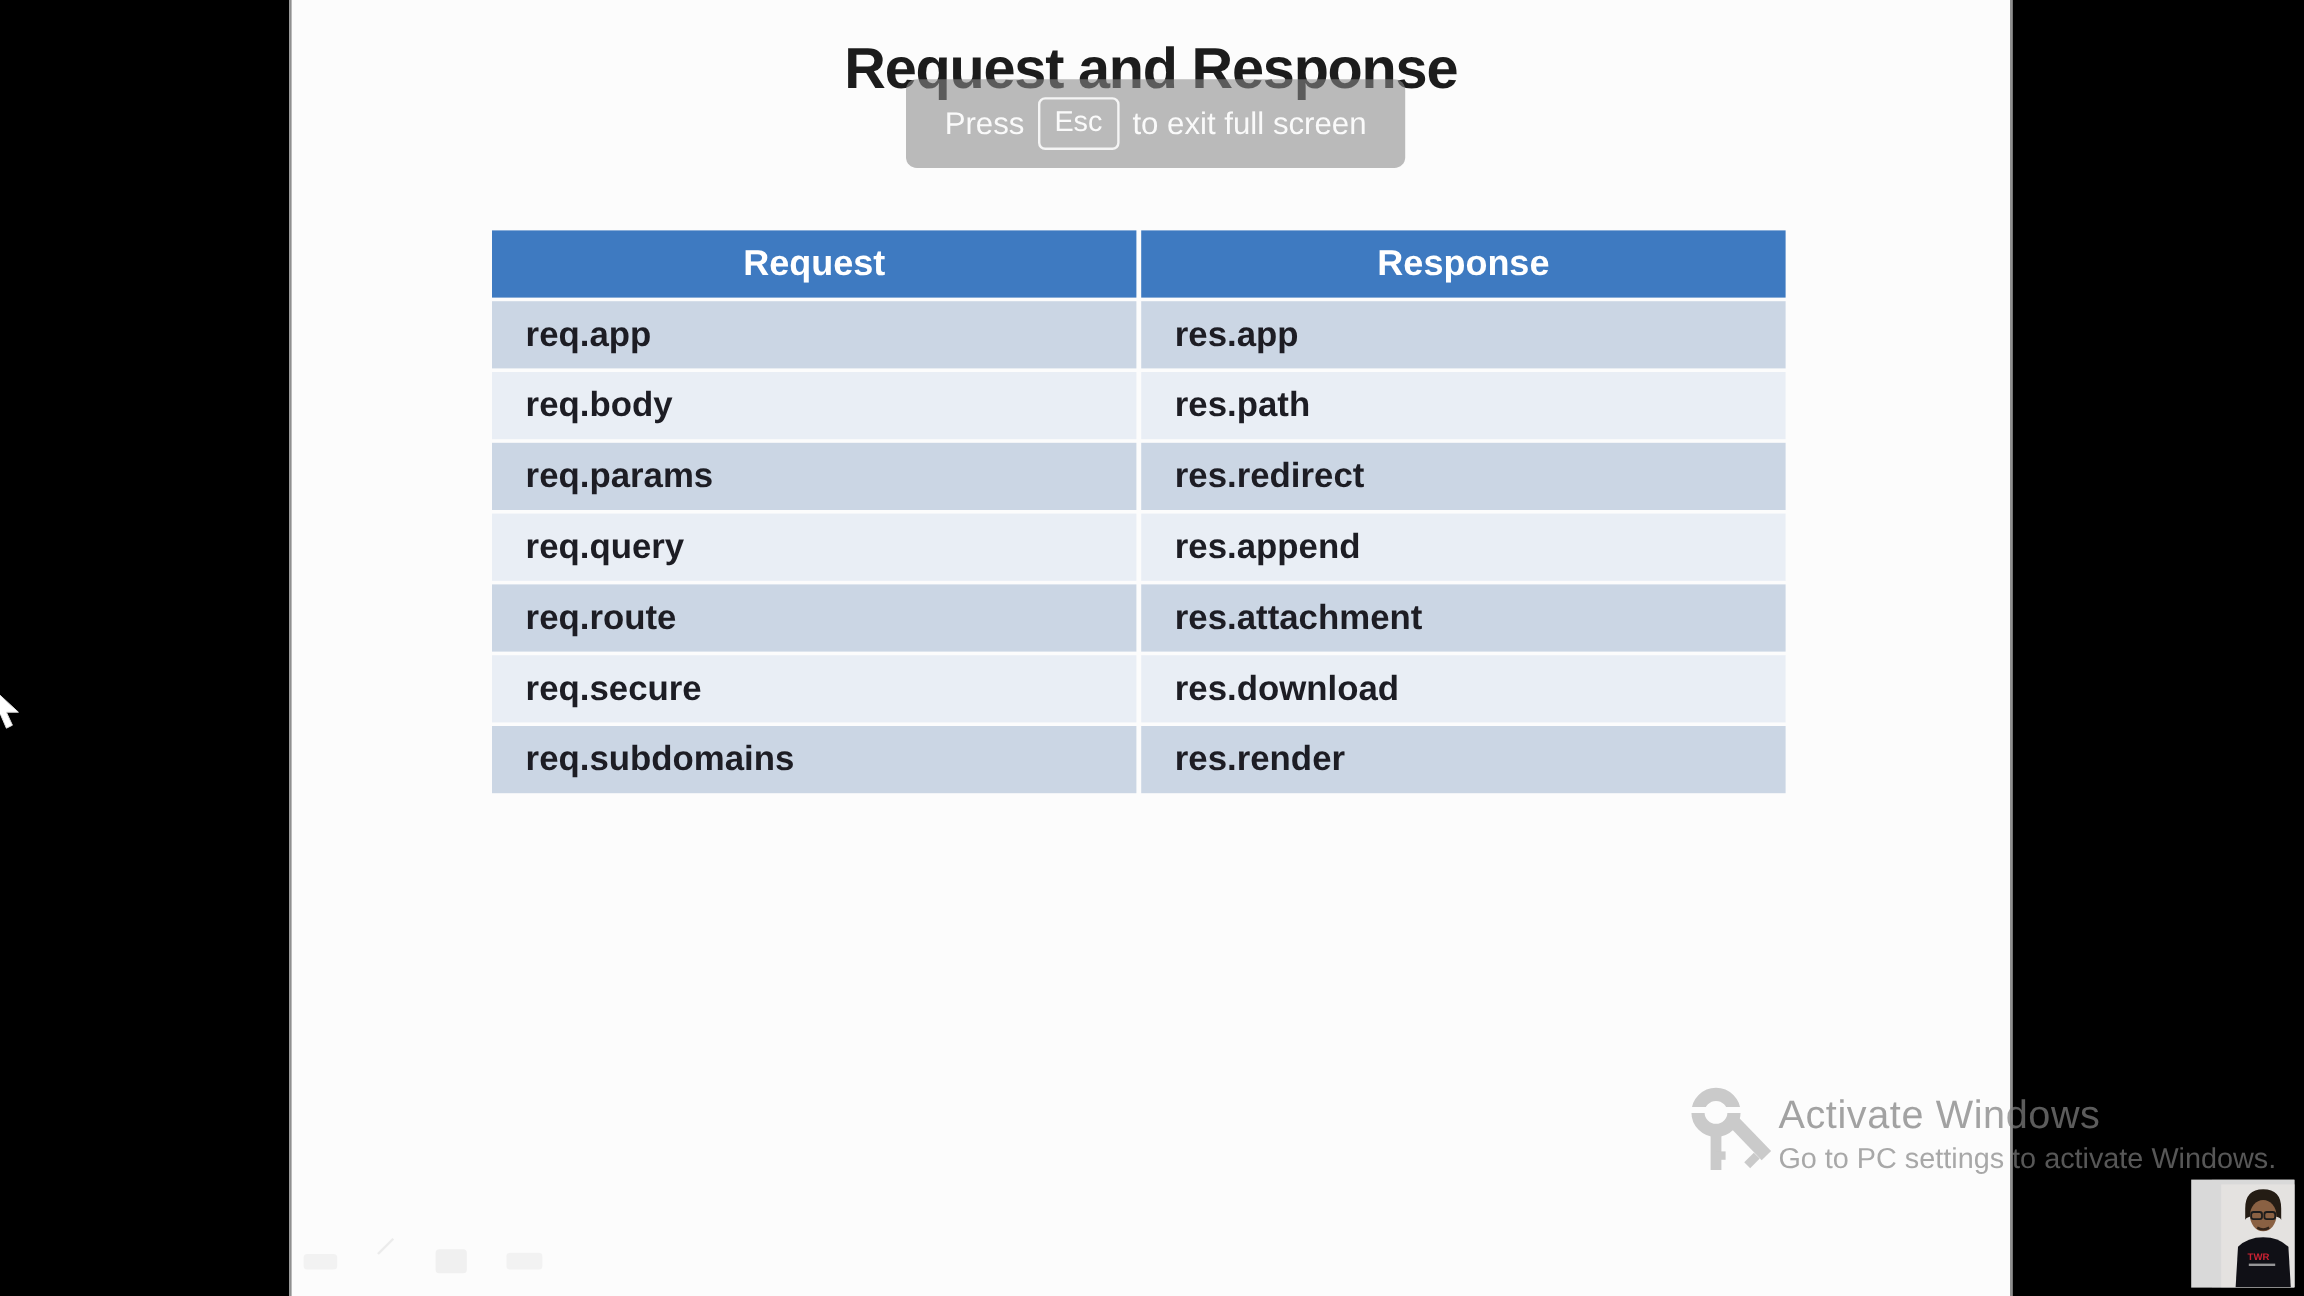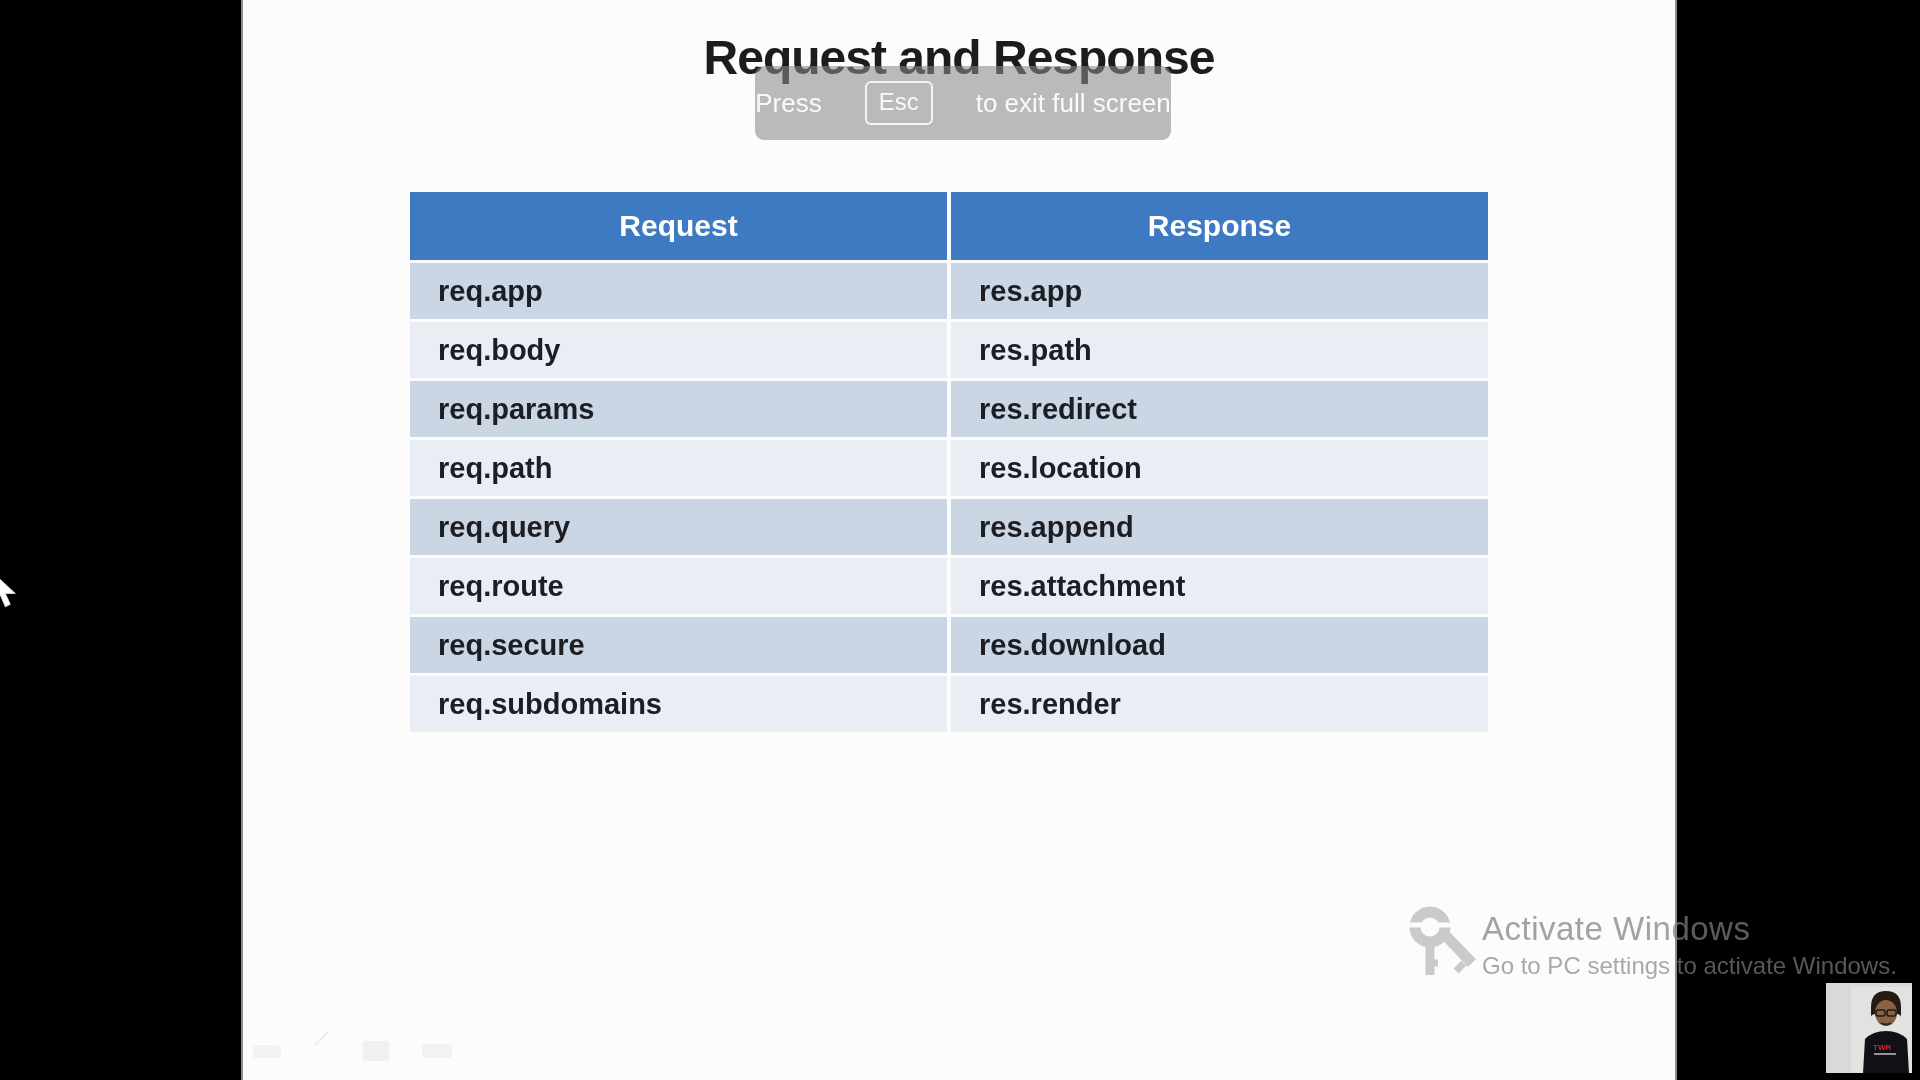--- a/index.html
+++ b/index.html
@@ -22,36 +22,35 @@
     color: #1c1c1c; z-index: 1;
   }
 
   
   .fs-overlay {
     position: absolute; left: 512px; top: 66px; width: 416px; height: 74px;
     background: rgba(138,138,138,0.58); border-radius: 9px;
     display: flex; align-items: center; justify-content: center;
     z-index: 5; color: rgba(255,255,255,0.93); font-size: 26px;
     white-space: nowrap;
-    gap: 32px;
   }
   .fs-overlay .esc-key {
     display: inline-block; margin: 0 11px; padding: 5px 12px 7px;
     border: 2px solid rgba(255,255,255,0.85); border-radius: 6px;
     font-size: 24px;
   }
 
   
   .table-wrap { position: absolute; left: 163px; top: 189px; z-index: 1; }
   table.props {
     width: 1086px; table-layout: fixed;
     border-collapse: separate; border-spacing: 4px 3px;
   }
   table.props th {
-    height: 68px; background: #3e7ac1; color: #fff;
+    height: 56px; background: #3e7ac1; color: #fff;
     font-size: 30px; font-weight: bold; text-align: center;
     vertical-align: middle;
   }
   table.props td {
     height: 56px; padding-left: 28px; vertical-align: middle;
     font-size: 29px; font-weight: 600; color: #1d1d24;
   }
   table.props tbody tr:nth-child(odd)  td { background: #cbd6e4; }
   table.props tbody tr:nth-child(even) td { background: #e9eef5; }
 
@@ -118,24 +117,20 @@
           </tr>
           <tr>
             <td>req.body</td>
             <td>res.path</td>
           </tr>
           <tr>
             <td>req.params</td>
             <td>res.redirect</td>
           </tr>
           <tr>
-            <td>req.path</td>
-            <td>res.location</td>
-          </tr>
-          <tr>
             <td>req.query</td>
             <td>res.append</td>
           </tr>
           <tr>
             <td>req.route</td>
             <td>res.attachment</td>
           </tr>
           <tr>
             <td>req.secure</td>
             <td>res.download</td>

